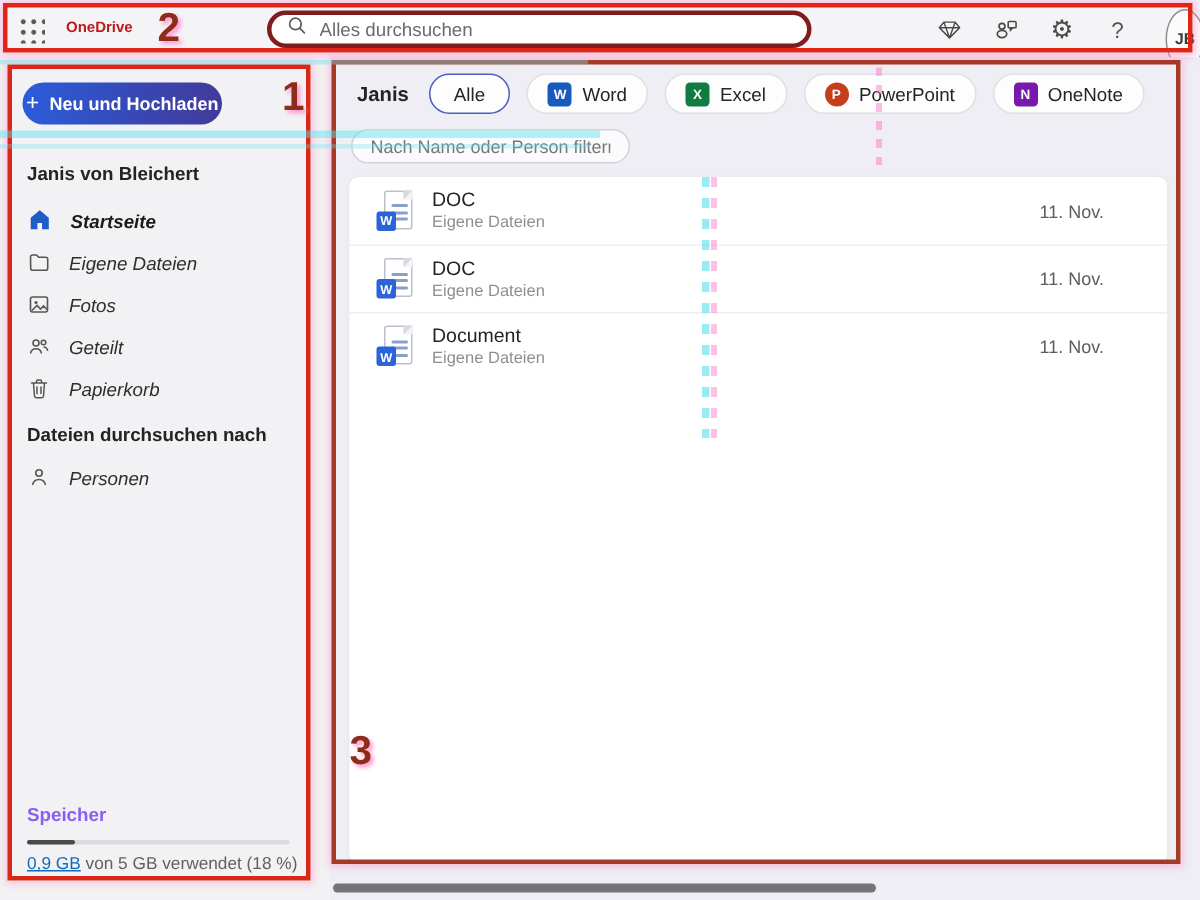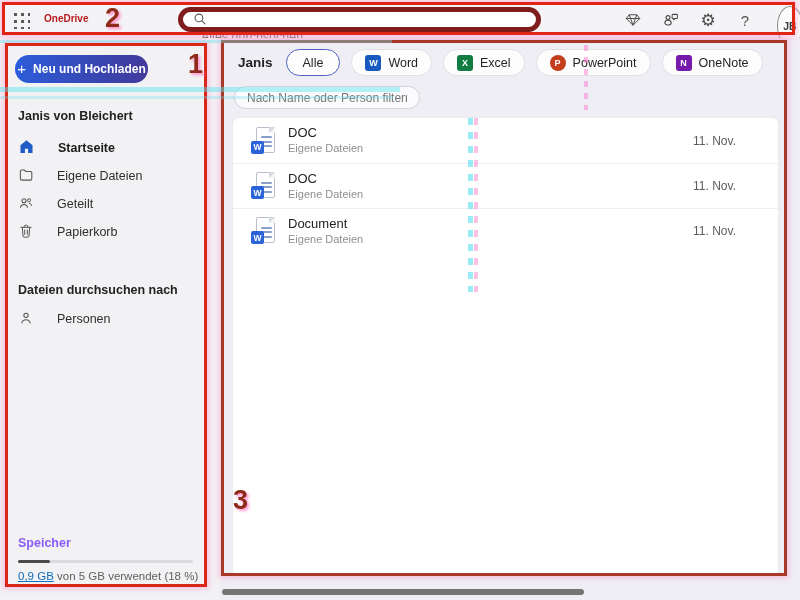--- a/index.html
+++ b/index.html
@@ -8,42 +8,42 @@
     font-family: "Liberation Sans", "DejaVu Sans", sans-serif;
     background:#f1f0f4; position:relative; color:#242424;
   }
   
   .topbar { position:absolute; left:0; top:0; width:800px; height:38px; background:#f4f3f6; }
   .waffle { position:absolute; left:11px; top:10px; width:19px; height:19px; cursor:pointer;
     background-image:radial-gradient(circle, #5a5a5a 1.5px, transparent 1.7px);
     background-size:7px 7px; background-position:1px 1px; }
   .app-title { position:absolute; left:44px; top:0; line-height:38px; font-size:10px; font-weight:bold; color:#b91c1c; }
   .searchbox { position:absolute; left:178px; top:7px; width:363px; height:25px; background:#fff;
-    border:5px solid #7f1d1d; border-radius:13px; display:flex; align-items:flex-start; padding:0 10px;flex-direction:column; }
+    border:3px solid #7f1d1d; border-radius:13px; display:flex; align-items:center; padding:0 10px; }
   .searchbox input { border:none; outline:none; background:transparent; flex:1; margin-left:8px;
     font-size:12.5px; color:#444; font-family:inherit; }
   .searchbox input::placeholder { color:#6b6b6b; }
   .tb-icon { position:absolute; top:9px; width:22px; height:22px; display:flex; align-items:center;
     justify-content:center; cursor:pointer; color:#4a4a4a; }
   .gear-glyph { font-family:"DejaVu Sans", sans-serif; font-size:17px; line-height:1; color:#4a4a4a; }
   .help-glyph { font-size:15px; color:#555; font-weight:400; }
   .avatar { position:absolute; left:777px; top:6px; width:26px; height:40px; border-radius:50%;
     background:#fbfbfc; border:1px solid #8d8d8d; display:flex; align-items:center; justify-content:center;
     font-size:10.5px; font-weight:bold; color:#3b3b3b; cursor:pointer; }
   
   .sidebar { position:absolute; left:0; top:38px; width:220px; height:562px; background:#f2f1f3; }
   .new-btn { position:absolute; left:15px; top:17px; width:133px; height:28px; border:none; cursor:pointer;
     border-radius:14px; background:linear-gradient(90deg,#2c5cdb 0%,#3847b2 60%,#433a9c 100%);
     color:#fff; display:flex; align-items:center; justify-content:center; gap:7px;
     font-size:12px; font-weight:600; font-family:inherit; }
   .new-btn .plus { font-size:15px; font-weight:400; margin-top:-1px; }
   .user-name { position:absolute; left:18px; top:71px; font-size:12.5px; font-weight:bold; color:#232323; }
   .nav { position:absolute; left:0; top:96px; width:220px; }
-  .nav-item { height:28px; display:flex; align-items:center; padding-left:18px; gap:23px;
-    font-size:12.5px; color:#2f2f2f; cursor:pointer; }
+  .nav-item { height:28px; display:flex; align-items:center; padding-left:18px; gap:12px;
+    font-size:12.5px; color:#2f2f2f; cursor:pointer;font-style:italic; }
   .nav-item.selected { font-weight:bold; color:#1b1b1b; }
   .nav-item svg { flex:0 0 auto; }
   .section-title { position:absolute; left:18px; top:245px; font-size:12.5px; font-weight:bold; color:#232323; }
   .browse { position:absolute; left:0; top:267px; width:220px; }
   .storage-title { position:absolute; left:18px; top:498px; font-size:12.5px; font-weight:bold; color:#8b5cf6; }
   .storage-bar { position:absolute; left:18px; top:522px; width:175px; height:3px; background:#dbdadd; border-radius:2px; }
   .storage-fill { height:100%; background:#4a4a4a; border-radius:2px; }
   .storage-text { position:absolute; left:18px; top:532px; font-size:11.5px; color:#616161; }
   .storage-text a { color:#0f6cbd; text-decoration:underline; cursor:pointer; }
   
@@ -166,20 +166,30 @@
       <span>
         <svg viewBox="0 0 24 24" width="16" height="16">
             <path d="M3.5 6.5a2 2 0 0 1 2-2h4l2.2 2.2h7a2 2 0 0 1 2 2v9a2 2 0 0 1-2 2h-13a2 2 0 0 1-2-2Z" fill="none" stroke="#565656" stroke-width="1.6"></path>
           </svg>
       </span>
       <span>Eigene Dateien</span>
     </div>
     <div class="nav-item">
       <span>
         <svg viewBox="0 0 24 24" width="16" height="16">
+            <rect x="3.5" y="4.5" width="17" height="15" rx="2" fill="none" stroke="#565656" stroke-width="1.6"></rect>
+            <circle cx="9" cy="10" r="1.6" fill="#565656"></circle>
+            <path d="M5 18l5-5 3.5 3.5 3-3L20 17" fill="none" stroke="#565656" stroke-width="1.6"></path>
+          </svg>
+      </span>
+      <span>Fotos</span>
+    </div>
+    <div class="nav-item">
+      <span>
+        <svg viewBox="0 0 24 24" width="16" height="16">
             <circle cx="9" cy="8.5" r="3" fill="none" stroke="#565656" stroke-width="1.6"></circle>
             <path d="M3.5 19c.6-3 2.7-4.7 5.5-4.7S13.9 16 14.5 19" fill="none" stroke="#565656" stroke-width="1.6"></path>
             <circle cx="16.5" cy="8" r="2.3" fill="none" stroke="#565656" stroke-width="1.5"></circle>
             <path d="M16.5 12.6c2.4 0 3.8 1.5 4.2 3.9" fill="none" stroke="#565656" stroke-width="1.5"></path>
           </svg>
       </span>
       <span>Geteilt</span>
     </div>
     <div class="nav-item">
       <span>

